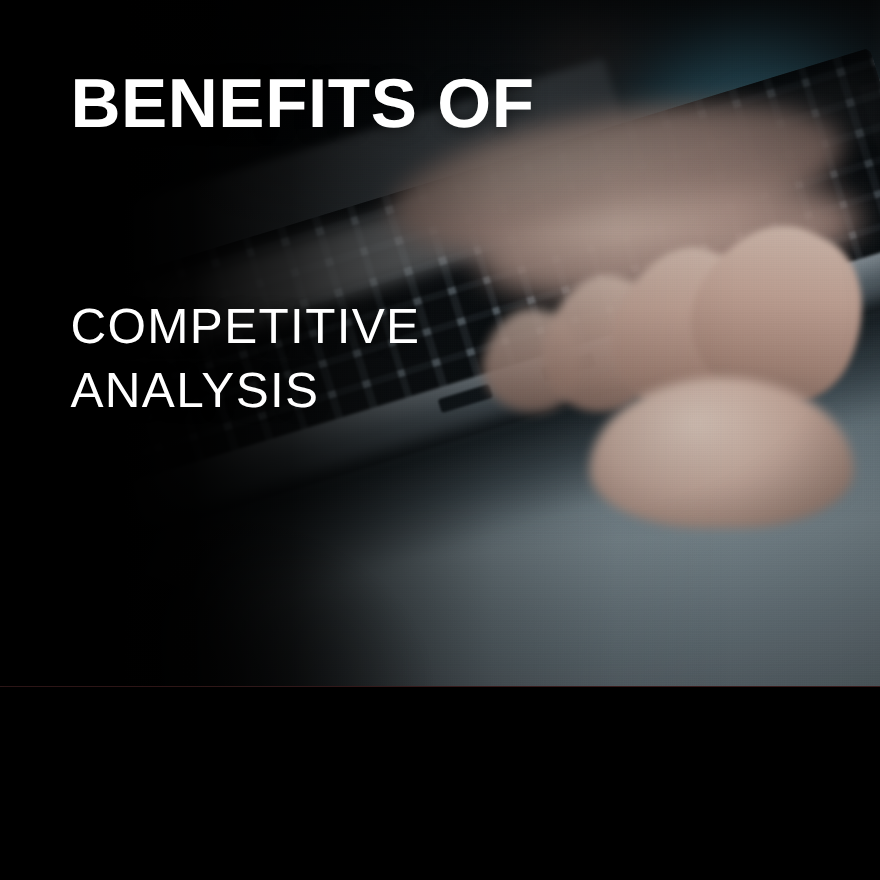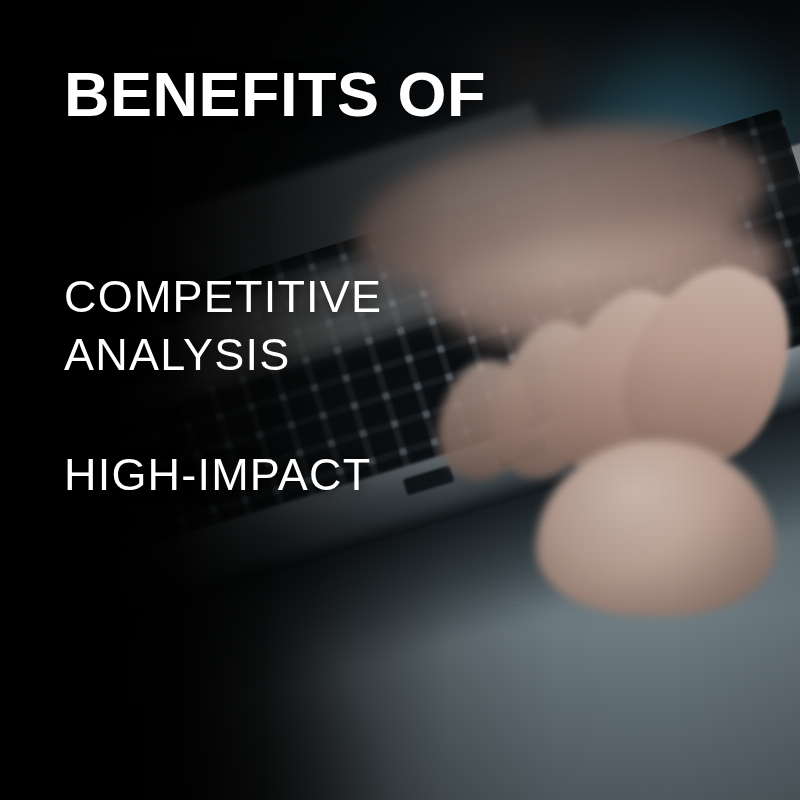--- a/index.html
+++ b/index.html
@@ -8,21 +8,21 @@
     padding: 0;
     background: #000;
   }
   body {
     font-family: "Liberation Sans", sans-serif;
   }
 
   .canvas {
     position: relative;
     width: 800px;
-    height: 800px;
+    height: 624px;
     overflow: hidden;
     background: #ef4444;
     user-select: none;
   }
 
   
   .photo {
     position: absolute;
     inset: 0;
     overflow: hidden;
@@ -353,18 +353,18 @@
     <h1 class="headline">
       <span>BENEFITS OF</span><br>
     </h1>
 
     <ul class="benefits">
       <li class="benefit">
         <span>COMPETITIVE</span><br>
         <span>ANALYSIS</span>
       </li>
       <li class="benefit">
-        <span>HIGH-IMPACT</span><br>
+        <br>
       </li>
     </ul>
 
   </div>
 </div>
 
 </body></html>

